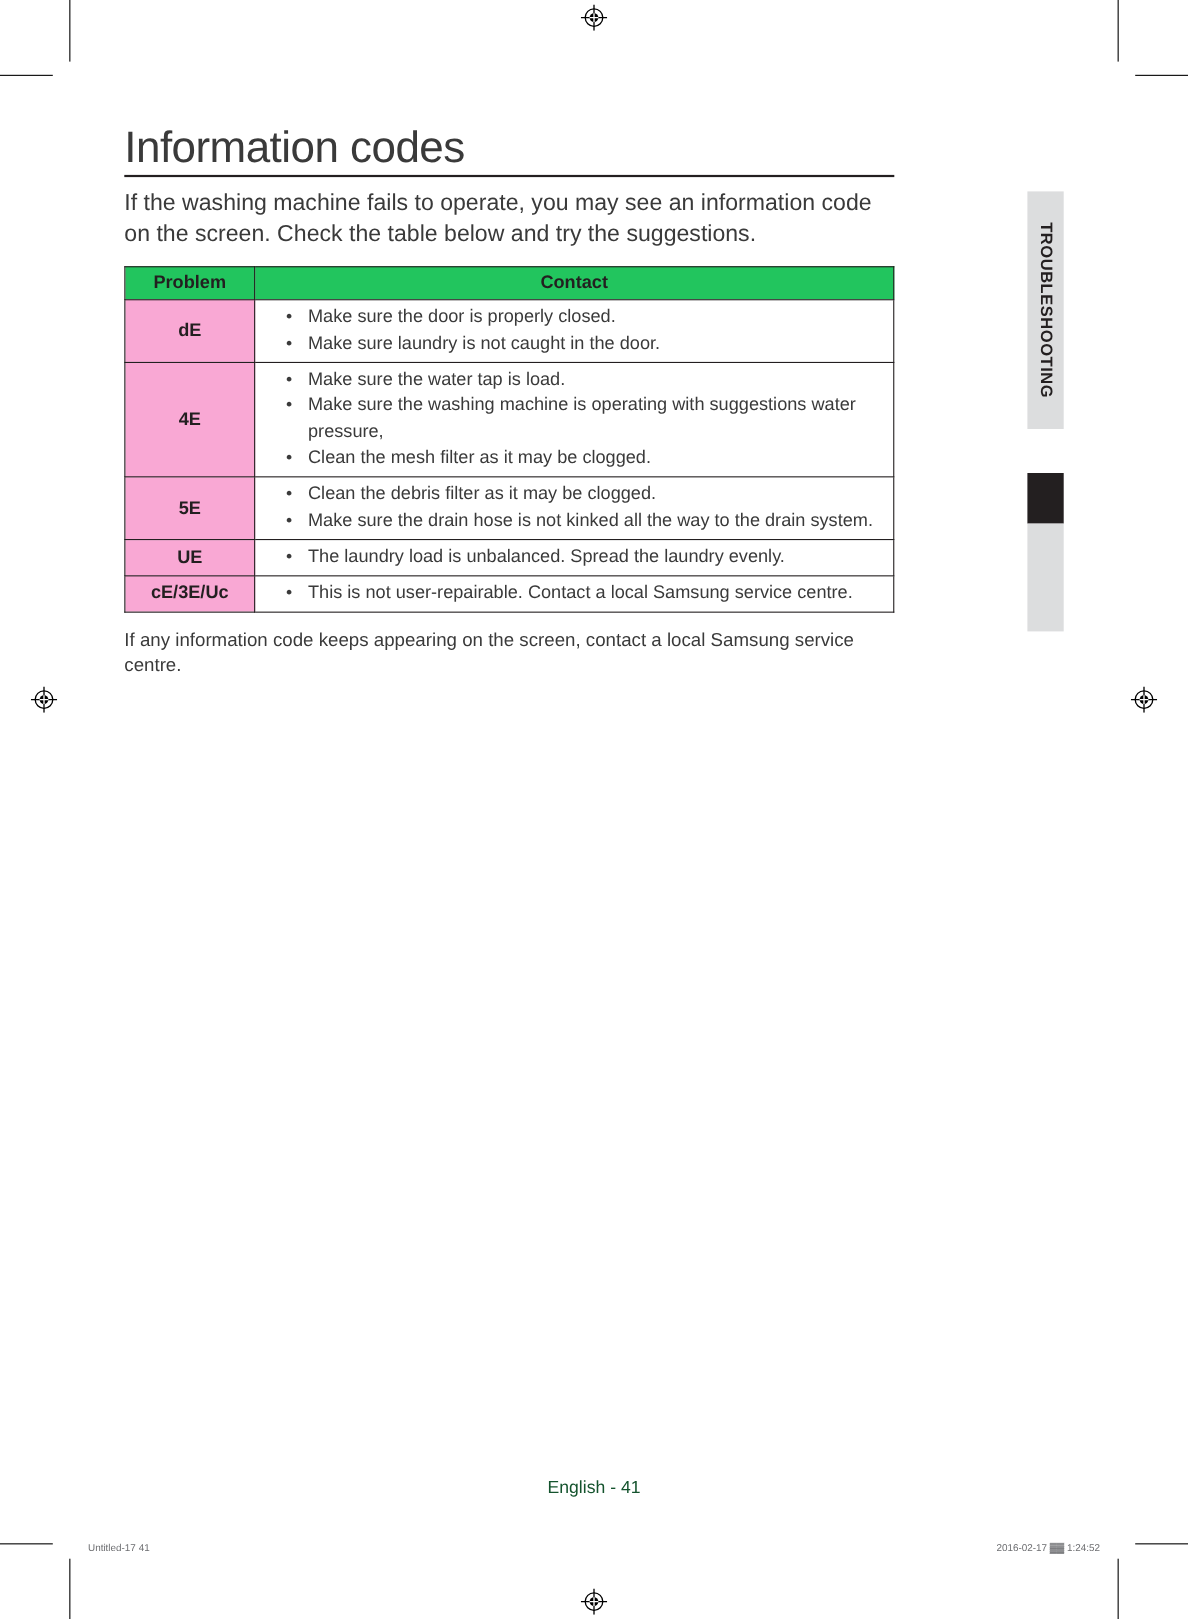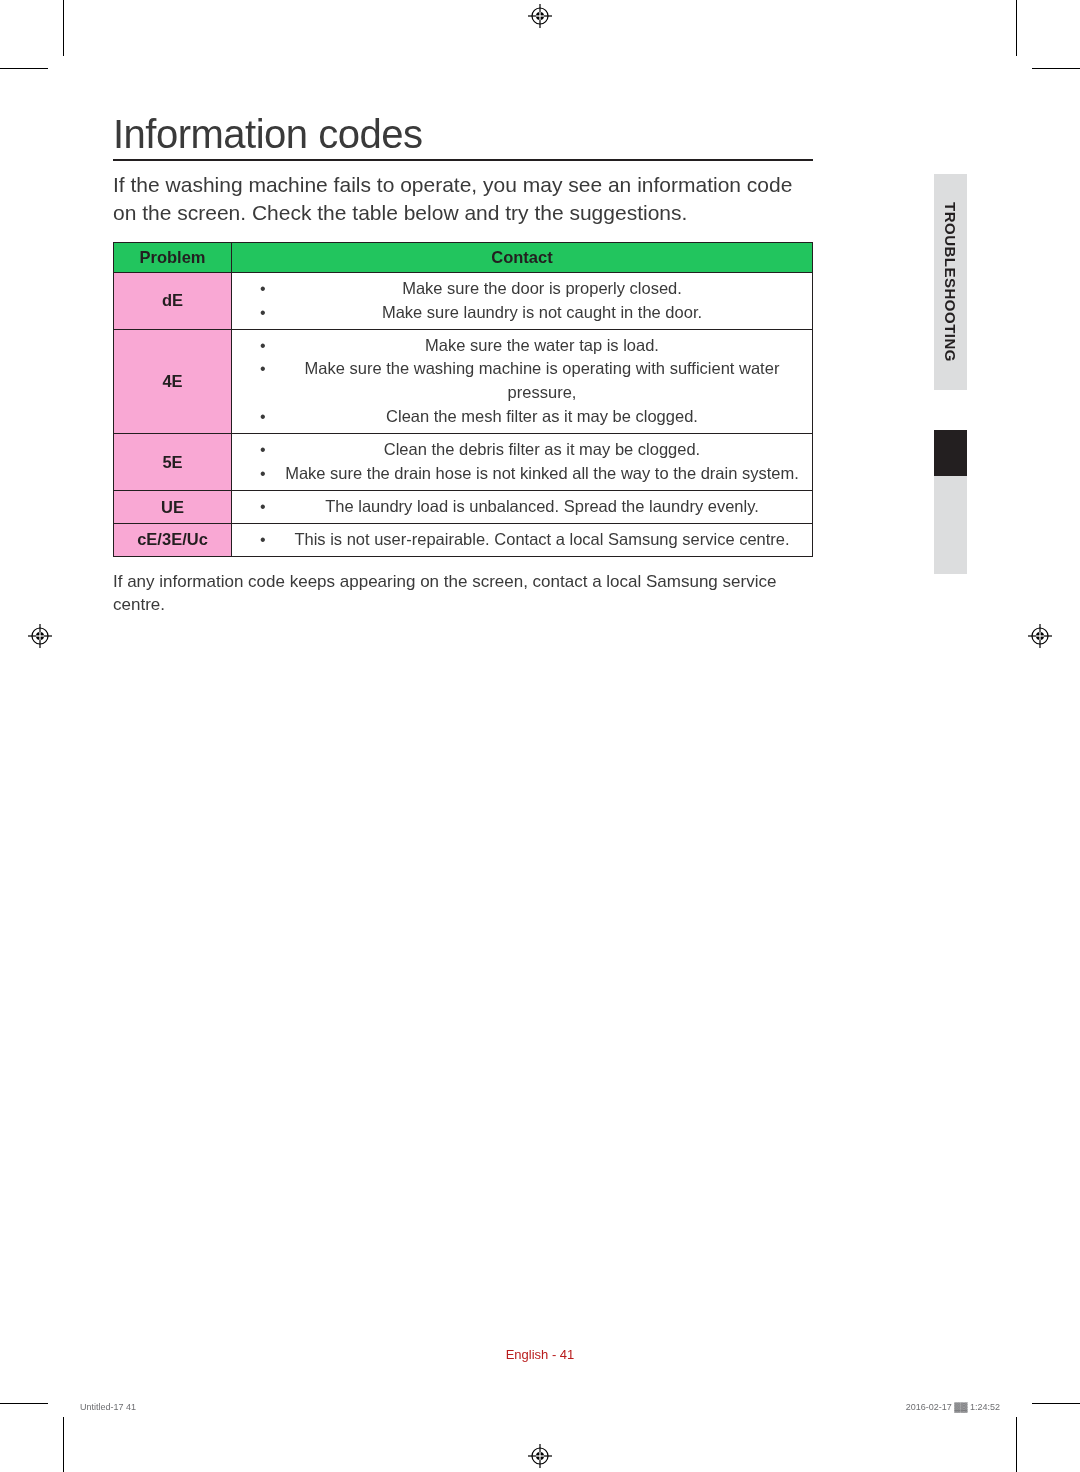--- a/index.html
+++ b/index.html
@@ -31,31 +31,31 @@
   .side-tab-dark { background:#231f20; width:33px; height:46px; margin-top:40px; }
   .side-tab-light { background:#dcddde; width:33px; height:98px; }
 
   
   .page { position: absolute; left: 113px; top: 112px; width: 700px; }
   h1 { font-size: 40px; font-weight: 400; color:#3a3a3a; border-bottom: 2px solid #231f20; padding-bottom: 2px; margin-bottom: 10px; letter-spacing: -0.5px;}
   .intro { font-size: 21px; line-height: 1.35; color:#3a3a3a; margin-bottom: 14px; }
 
   table { border-collapse: collapse; width: 100%; table-layout: fixed; }
   col.problem { width: 118px; }
-  th, td { border: 1px solid #231f20; font-size: 16.5px; text-align: center; }
+  th, td { border: 1px solid #231f20; font-size: 16.5px; }
   th { background:#22c55e; font-weight: bold; padding: 5px 0; text-align:center; }
   td.code { background:#f9a8d4; font-weight: bold; text-align:center; vertical-align: middle; }
   td.action { padding: 4px 8px 4px 8px; }
   td.action ul { list-style: none; padding-left: 20px; }
   td.action li { position: relative; padding-left: 20px; line-height: 1.45; color:#3a3a3a; }
   td.action li::before { content: "•"; position: absolute; left: 0; top: 0; font-size: 16px; }
 
   .outro { font-size: 17px; line-height: 1.35; color:#3a3a3a; margin-top: 14px; }
 
-  .footer-page { position:absolute; left:0; right:0; bottom:110px; text-align:center; font-size:13px; color:#b91c1c; }
+  .footer-page { position:absolute; left:0; right:0; bottom:110px; text-align:center; font-size:16px; color:#14532d; }
   .footer-left { position:absolute; left:80px; bottom:60px; font-size:9px; color:#6d6e71; }
   .footer-right { position:absolute; right:80px; bottom:60px; font-size:9px; color:#6d6e71; }
 </style>
 </head>
 <body>
 
 <div class="crop tlv"></div>
 <div class="crop tlh"></div>
 <div class="crop trv"></div>
 <div class="crop trh"></div>
@@ -136,21 +136,21 @@
           <li>Make sure the door is properly closed.</li>
           <li>Make sure laundry is not caught in the door.</li>
         </ul>
           </td>
       </tr>
       <tr>
         <td class="code">4E</td>
         <td class="action">
             <ul>
           <li>Make sure the water tap is load.</li>
-          <li>Make sure the washing machine is operating with sufficient water pressure,</li>
+          <li>Make sure the washing machine is operating with suggestions water pressure,</li>
           <li>Clean the mesh filter as it may be clogged.</li>
         </ul>
           </td>
       </tr>
       <tr>
         <td class="code">5E</td>
         <td class="action">
             <ul>
           <li>Clean the debris filter as it may be clogged.</li>
           <li>Make sure the drain hose is not kinked all the way to the drain system.</li>

